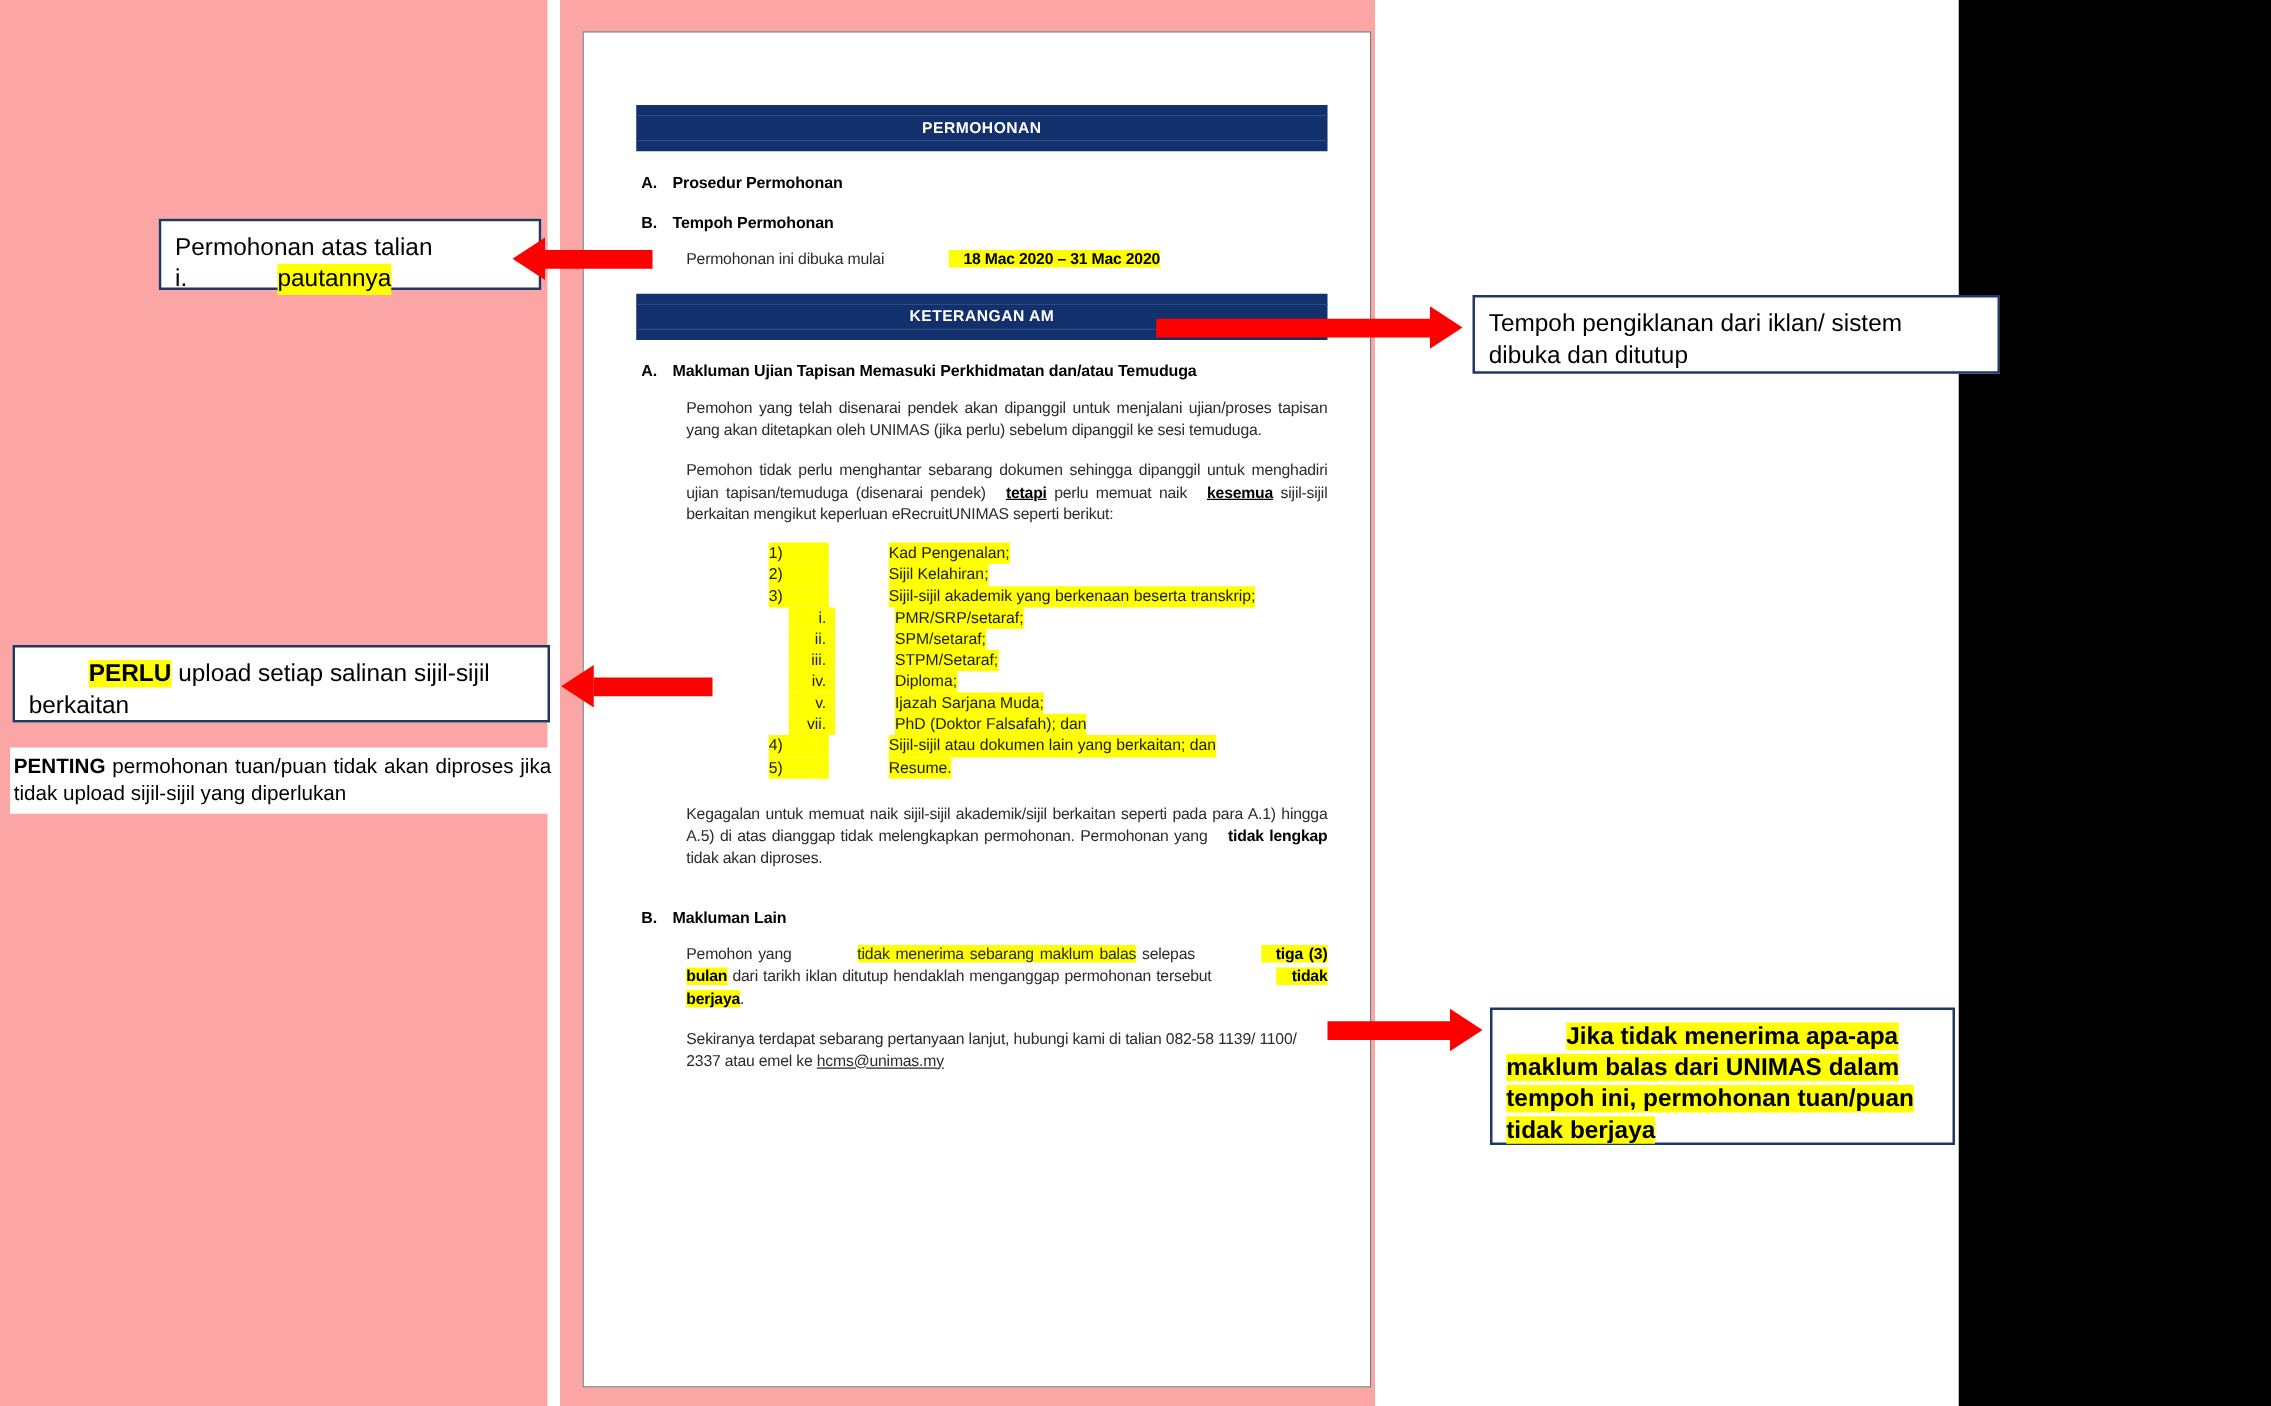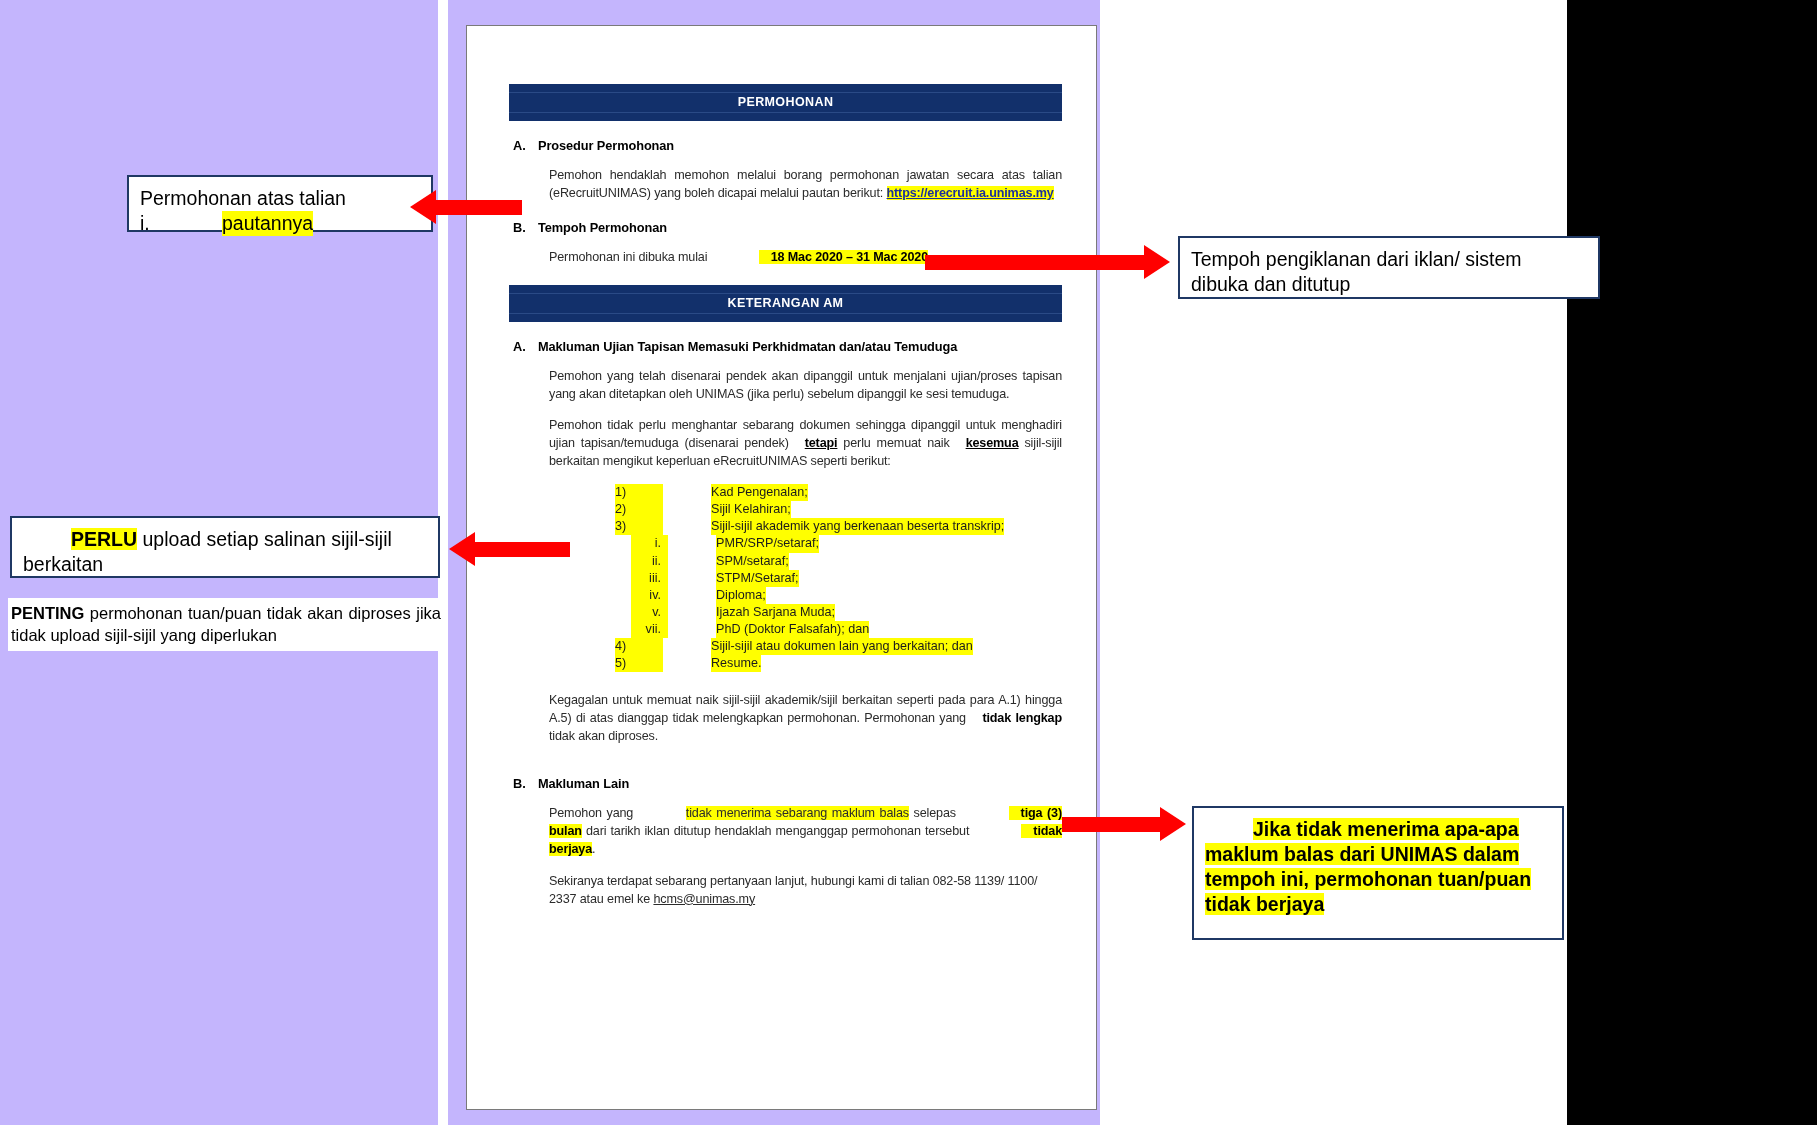--- a/index.html
+++ b/index.html
@@ -12,21 +12,21 @@
     height: 1125px;
     position: relative;
     font-family: "Liberation Sans", sans-serif;
     overflow: hidden;
   }
 
   
   #stage {
     position: absolute;
     inset: 0;
-    background: #c4b5fd;
+    background: #fca5a5;
   }
 
   
   .white-band-right {
     position: absolute;
     left: 1100px;
     top: 0;
     width: 717px;
     height: 1125px;
     background: #ffffff;
@@ -211,24 +211,20 @@
   <div id="document-page">
     <div class="doc-inner">
 
       <div class="banner">PERMOHONAN</div>
 
       <div class="sec-head">
         <span class="letter">A.</span>
         <span>Prosedur Permohonan</span>
       </div>
 
-      <p class="body">
-        <span>Pemohon hendaklah memohon melalui borang permohonan jawatan secara atas talian (eRecruitUNIMAS) yang boleh dicapai melalui pautan berikut:</span>
-        <a class="link" href="#">https://erecruit.ia.unimas.my</a>
-      </p>
 
       <div class="sec-head">
         <span class="letter">B.</span>
         <span>Tempoh Permohonan</span>
       </div>
 
       <p class="body nojust">
         <span>Permohonan ini dibuka mulai </span><span class="hl bold">18 Mac 2020 – 31 Mac 2020</span>
       </p>
 
@@ -334,21 +330,21 @@
   </div>
 
   <div class="callout" id="callout-mid-left" style="left:10px; top:516px; width:430px; height:62px;">
     <span class="hl" style="font-weight:bold">PERLU</span><span> upload setiap salinan sijil-sijil berkaitan</span>
   </div>
 
   <div id="callout-penting">
     <span style="font-weight:bold">PENTING</span><span> permohonan tuan/puan tidak akan diproses jika tidak upload sijil-sijil yang diperlukan</span>
   </div>
 
-  <div class="callout bold-text" id="callout-bottom-right" style="left:1192px; top:806px; width:372px; height:134px;">
+  <div class="callout bold-text" id="callout-bottom-right" style="left:1192px; top:806px; width:372px; height:110px;">
     <span class="hl">Jika tidak menerima apa-apa maklum balas dari UNIMAS dalam tempoh ini, permohonan tuan/puan tidak berjaya</span>
   </div>
 
   <div class="arrow left" style="left:410px; top:207px; width:112px;">
     <div class="shaft" style="left:26px; width:86px;"></div>
     <div class="head" style="left:0;"></div>
   </div>
 
   <div class="arrow right" style="left:925px; top:262px; width:245px;">
     <div class="shaft" style="left:0; width:219px;"></div>

